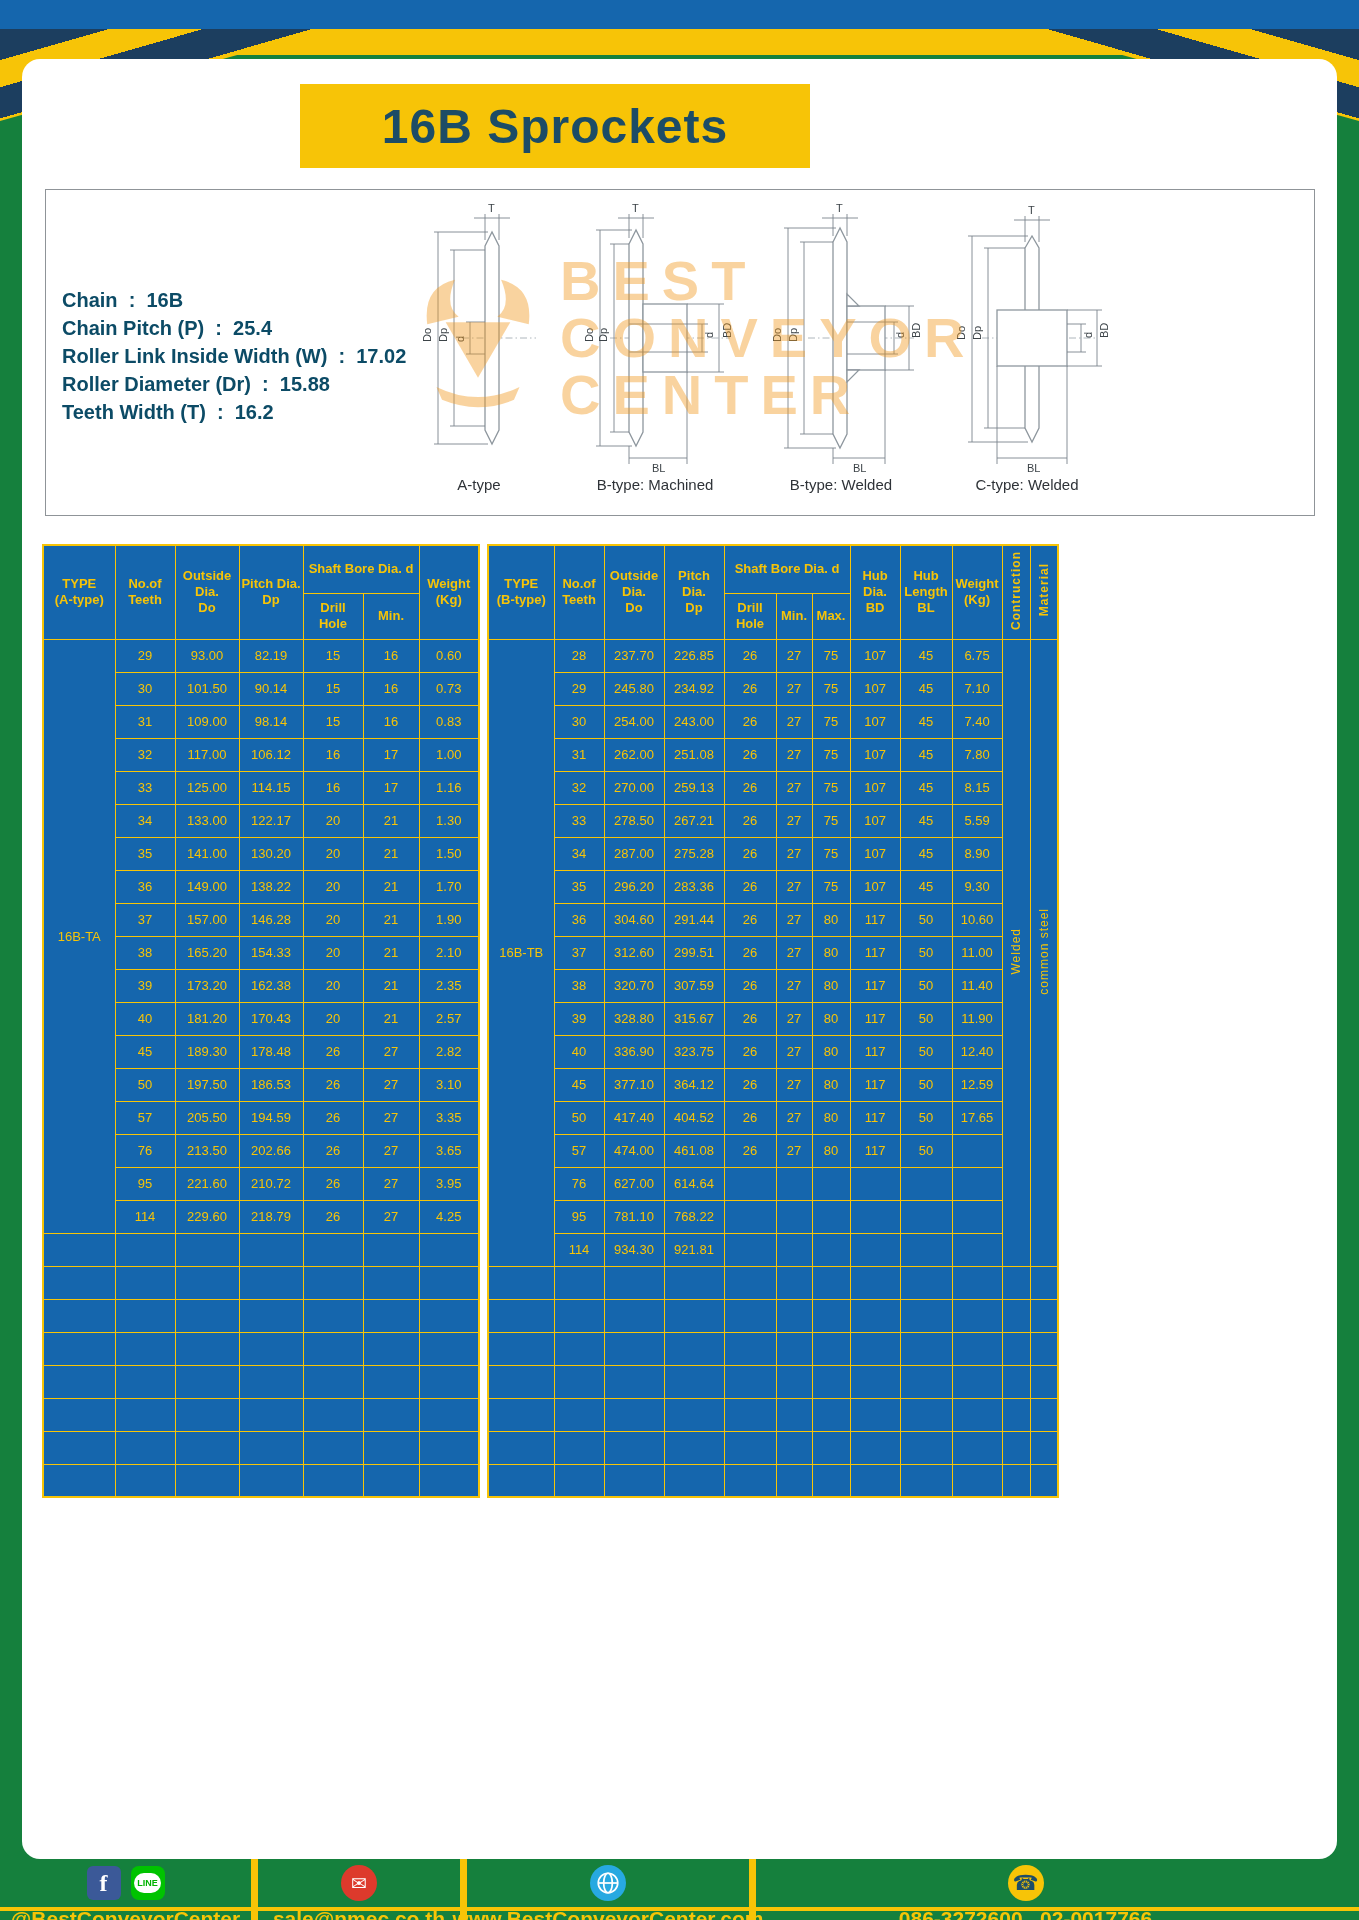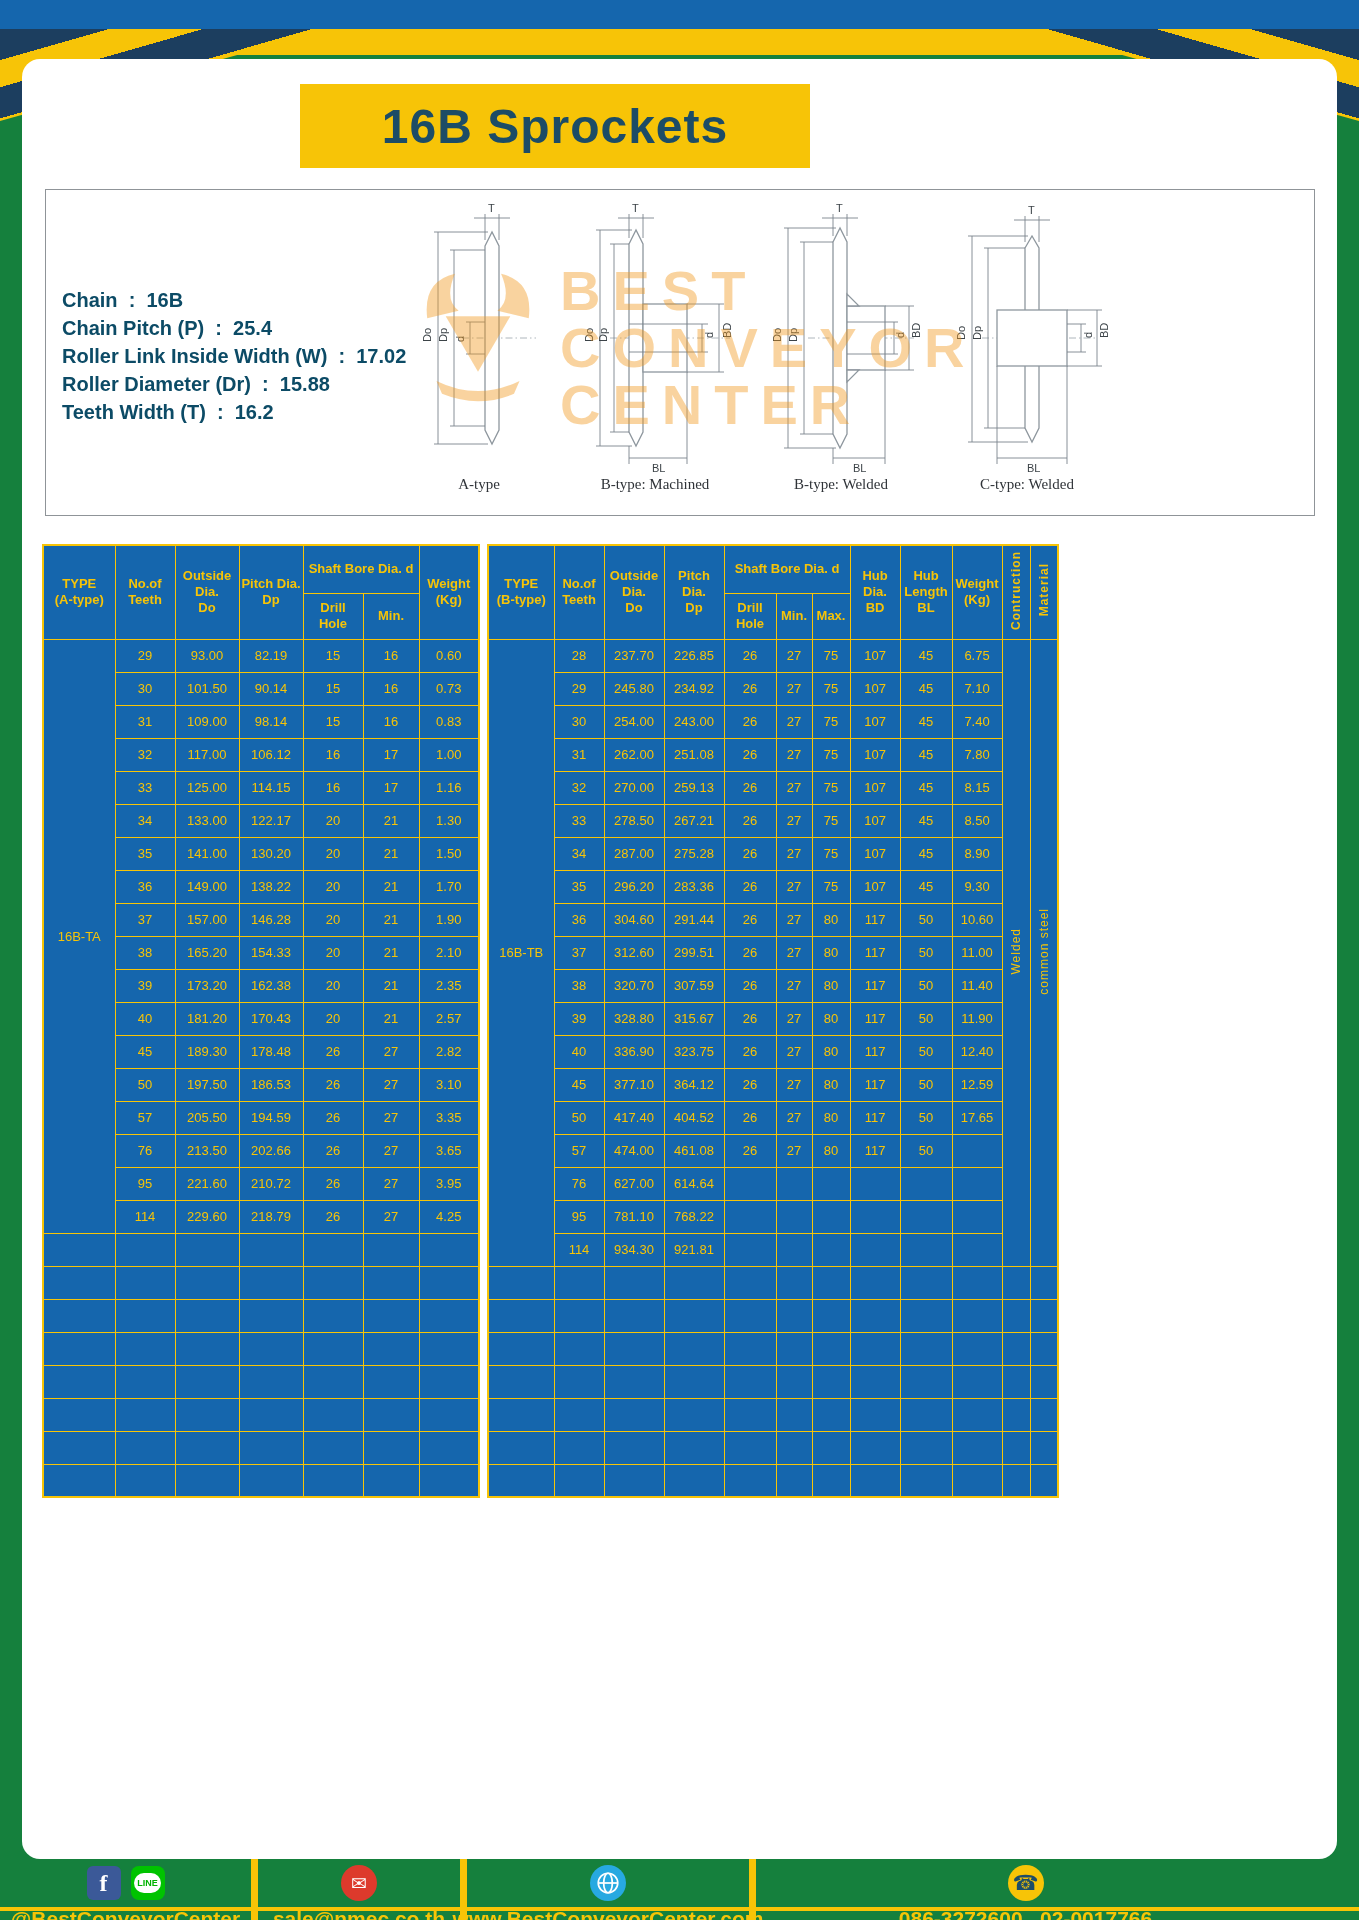--- a/index.html
+++ b/index.html
@@ -18,27 +18,27 @@
 
   .title-band{position:absolute;left:278px;top:25px;width:510px;height:84px;background:#f7c407;display:flex;align-items:center;justify-content:center;}
   .title{font-size:48px;font-weight:bold;color:#1c4c66;letter-spacing:1px;}
 
   
   .spec-box{position:absolute;left:23px;top:130px;width:1270px;height:327px;border:1px solid #8f9498;background:#fff;}
   .specs{position:absolute;left:16px;top:96px;}
   .spec-line{font-size:20px;font-weight:bold;color:#0c4b66;line-height:28px;white-space:pre;}
   .diagrams-row{position:absolute;left:358px;top:12px;display:flex;gap:16px;z-index:1;}
   .diagram{display:flex;flex-direction:column;align-items:center;}
-  .caption{margin-top:2px;font-size:15px;color:#2f3338;font-family:Liberation Serif, serif;}
+  .caption{margin-top:2px;font-size:15px;color:#2f3338;}
   .geo{fill:#ffffff;stroke:#8e979e;stroke-width:1.3;}
   .dim{stroke:#7c858d;stroke-width:0.9;fill:none;}
   .cl{stroke:#9aa3ab;stroke-width:0.8;stroke-dasharray:7 3 1.5 3;}
   .lbl{fill:#3c4348;font-size:11px;font-family:"Liberation Sans",sans-serif;}
 
-  .watermark{position:absolute;left:372px;top:72px;display:flex;gap:22px;opacity:0.42;z-index:2;pointer-events:none;}
+  .watermark{position:absolute;left:372px;top:62px;display:flex;align-items:center;gap:22px;opacity:0.42;z-index:2;pointer-events:none;}
   .wm-text div{color:#f2991d;font-weight:bold;font-size:56px;line-height:1.02;letter-spacing:12px;}
 
   
   table.data{border-collapse:collapse;table-layout:fixed;background:#1566ad;border:2px solid #f7c407;position:absolute;}
   table.data th,table.data td{border:1px solid #f7c407;color:#f7c407;text-align:center;vertical-align:middle;padding:1px;overflow:hidden;}
   table.data th{font-size:13px;font-weight:bold;white-space:pre-line;line-height:1.25;}
   table.data td{font-size:13px;height:33px;}
   table.data thead tr:first-child th{height:48px;}
   table.data thead tr:last-child th{height:46px;}
   .vtext{writing-mode:vertical-rl;transform:rotate(180deg);display:inline-block;font-size:12px;letter-spacing:1px;line-height:1;}
@@ -587,21 +587,21 @@
           </tr>
           <tr>
             <td>33</td>
             <td>278.50</td>
             <td>267.21</td>
             <td>26</td>
             <td>27</td>
             <td>75</td>
             <td>107</td>
             <td>45</td>
-            <td>8.50</td>
+            <td>5.59</td>
           </tr>
           <tr>
             <td>34</td>
             <td>287.00</td>
             <td>275.28</td>
             <td>26</td>
             <td>27</td>
             <td>75</td>
             <td>107</td>
             <td>45</td>

